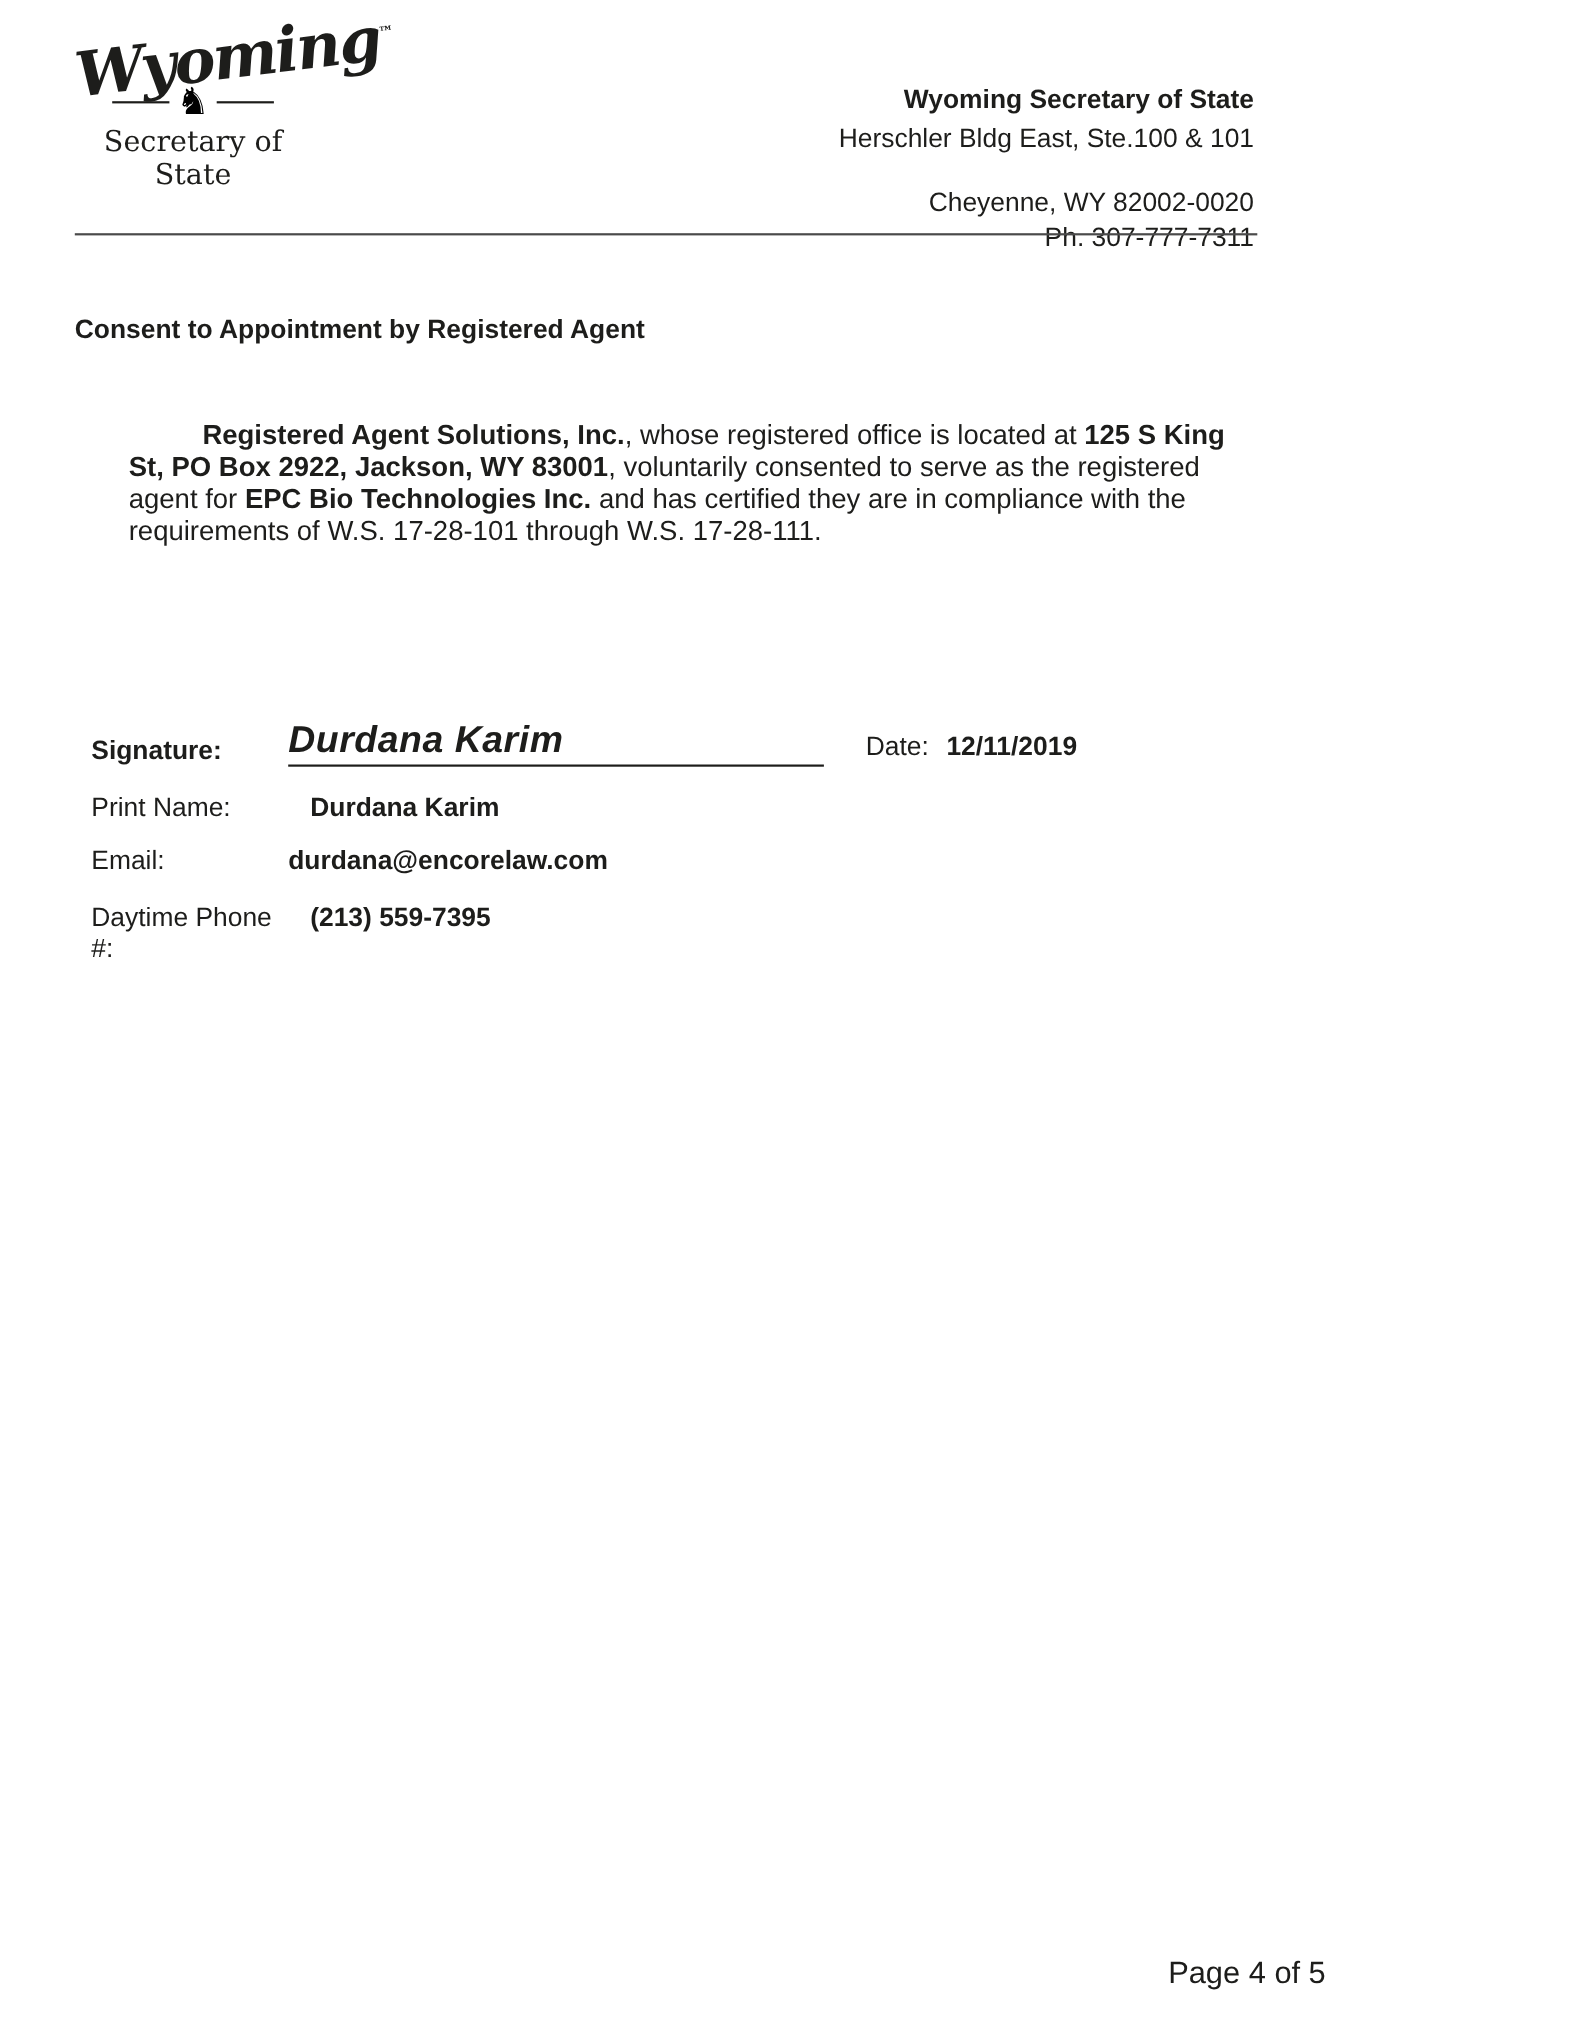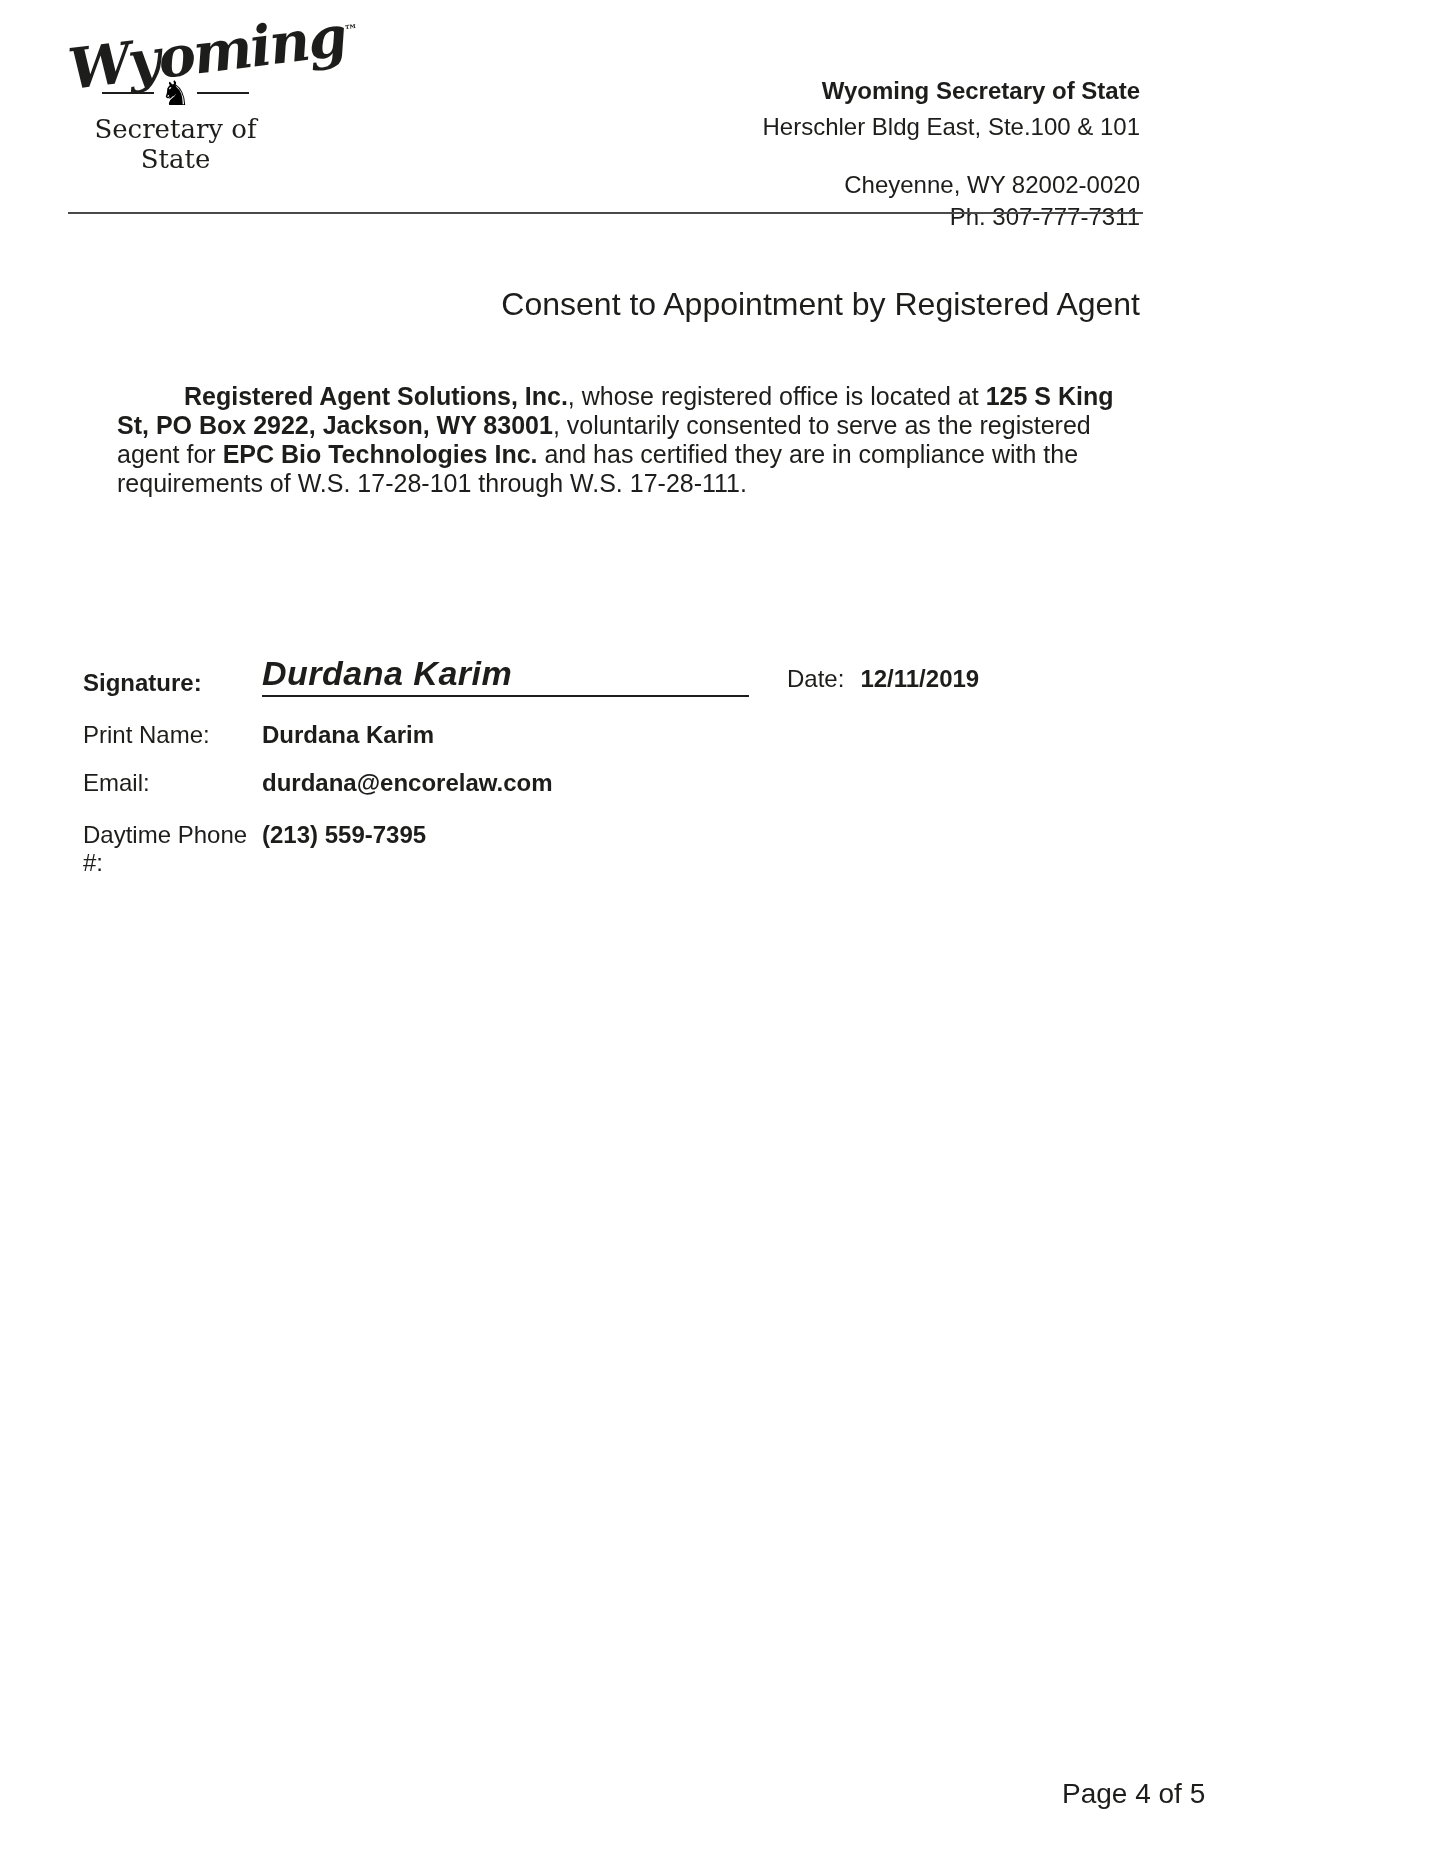--- a/index.html
+++ b/index.html
@@ -84,23 +84,23 @@
     border-top: 2px solid #4a4a4a;
     margin: 0;
   }
 
   
   .doc-title {
     position: absolute;
     left: 68px;
     top: 286px;
     width: 1072px;
-    text-align: right;
-    font-size: 32px;
-    font-weight: normal;
+    text-align: left;
+    font-size: 24px;
+    font-weight: bold;
     margin: 0;
   }
 
   
   .body-text {
     position: absolute;
     left: 81px;
     top: 382px;
     width: 1054px;
     font-size: 25px;
@@ -141,21 +141,21 @@
   }
   .date-label { margin-left: 38px; padding-bottom: 4px; }
   .date-value { margin-left: 16px; font-weight: bold; padding-bottom: 4px; }
 
   .form-row {
     display: flex;
     margin-top: 20px;
     align-items: baseline;
   }
   .form-row .field-value { font-weight: bold; }
-  .row-gap-lg { margin-top: 24px; }
+  .row-gap-lg { margin-top: 24px; gap: 20px; }
 
   
   .page-indicator {
     position: absolute;
     left: 1062px;
     top: 1778px;
     font-size: 28px;
   }
 </style>
 </head>

